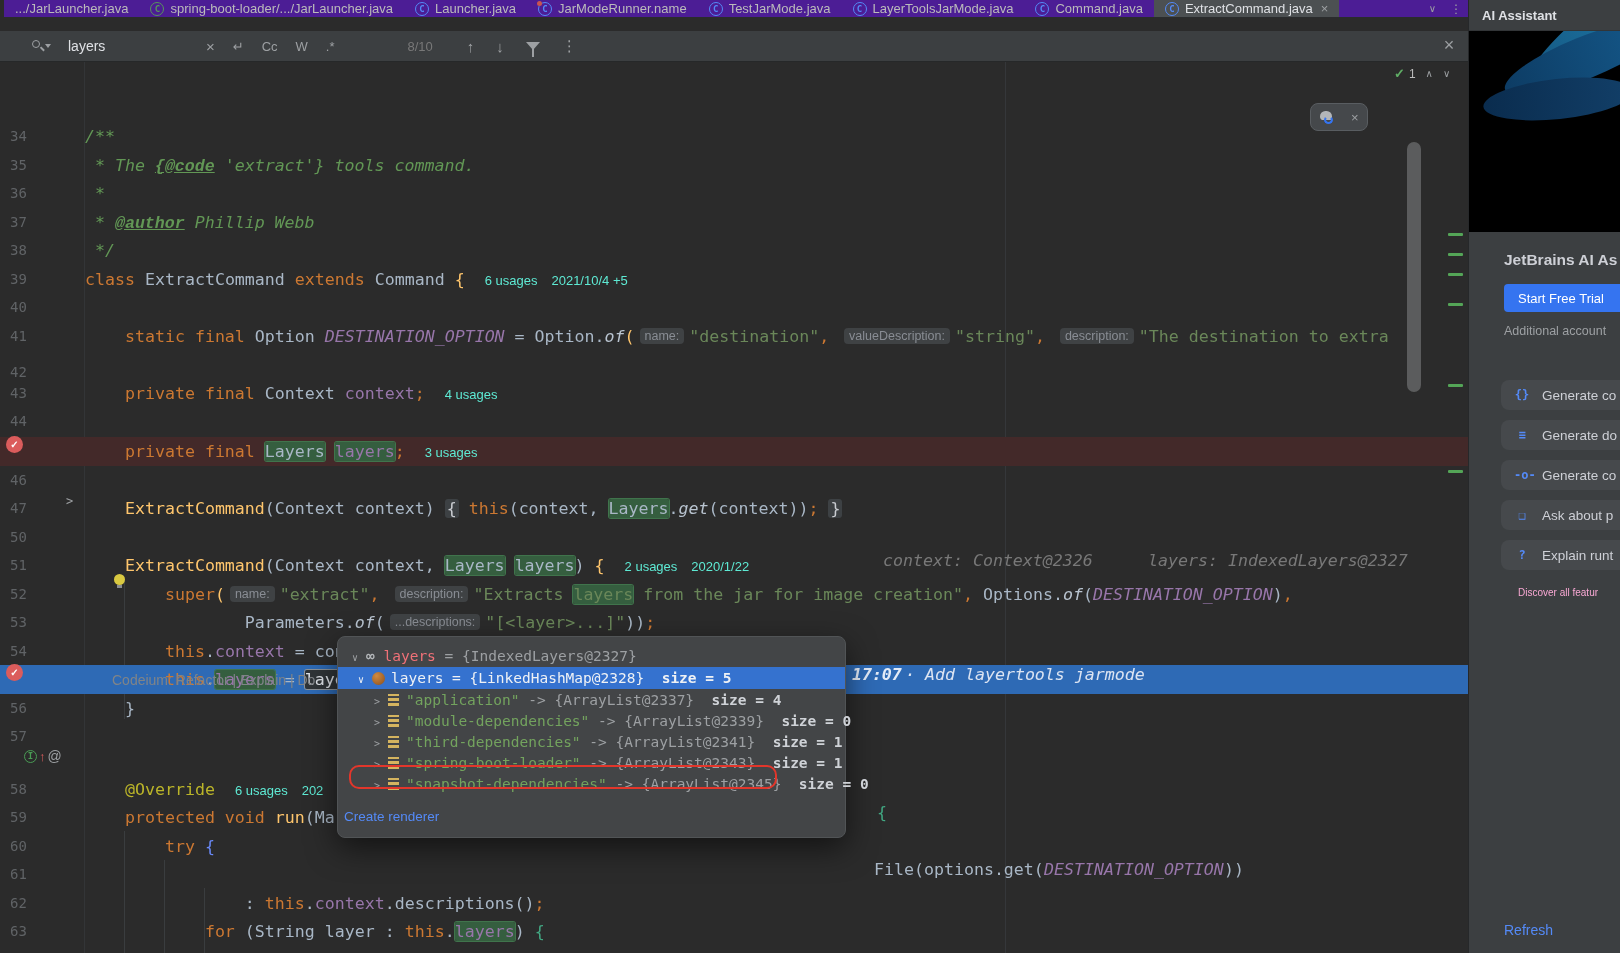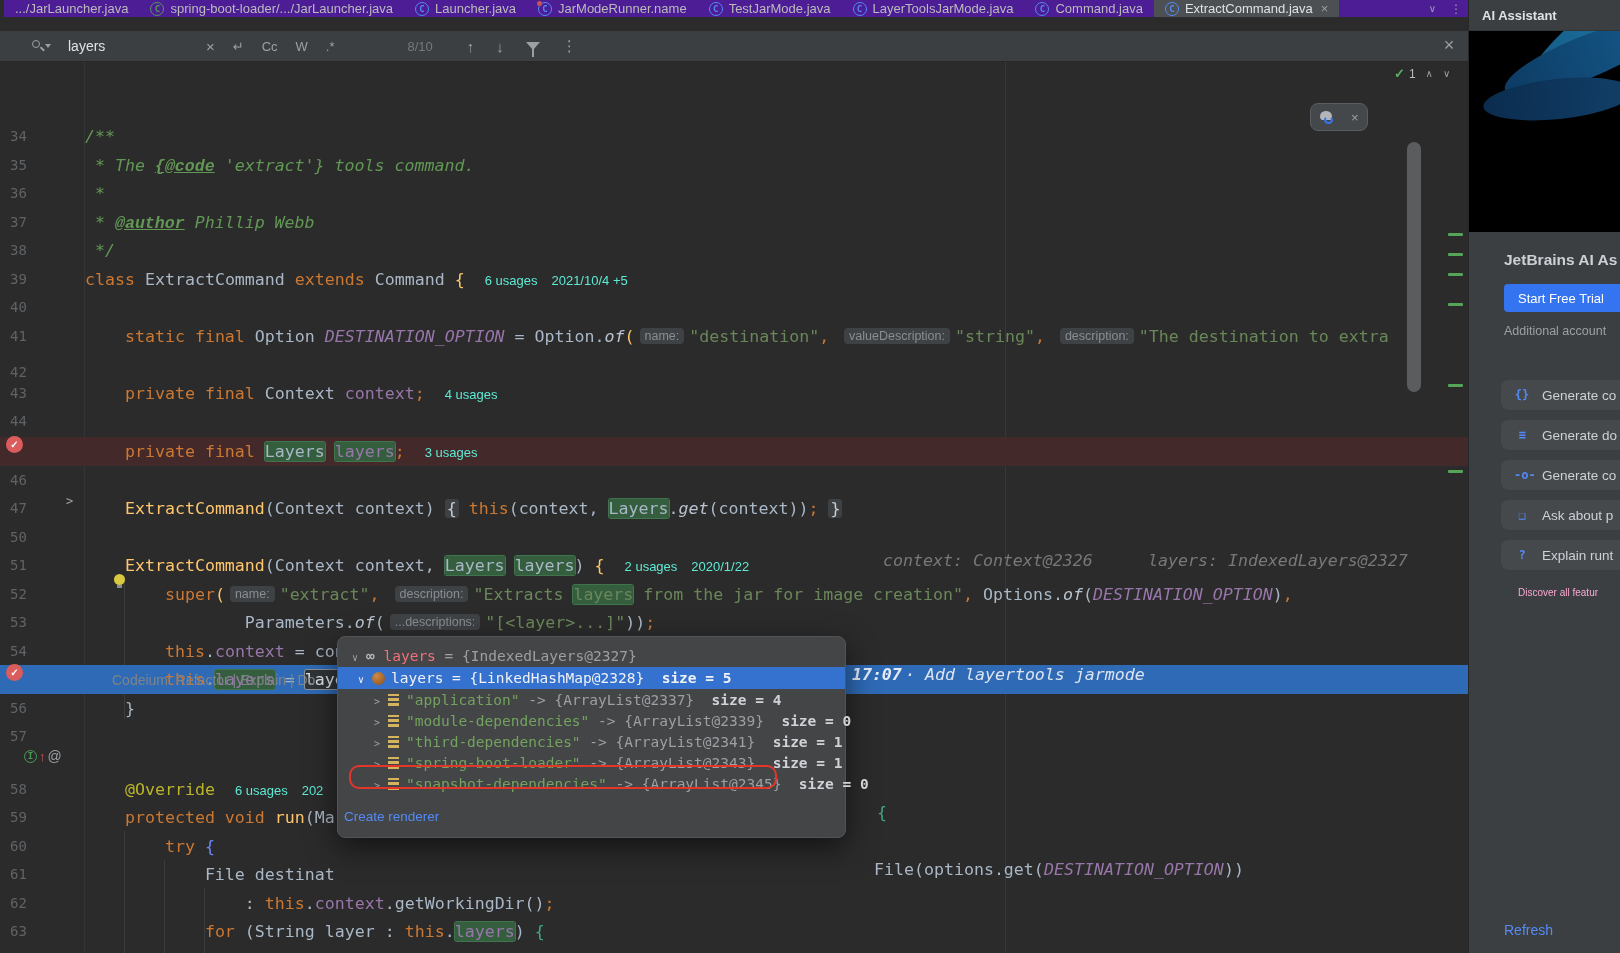--- a/index.html
+++ b/index.html
@@ -324,25 +324,24 @@
         </div>
         <div class="row" style="top: 769.5px;">
           <span class="lnum">60</span>
           <span class="code"><span class="seg c-d">        </span><span class="seg c-kw">try </span><span class="seg c-bblue">{</span></span>
         </div>
         <div class="row" style="top: 798px;">
           <span class="lnum">61</span>
           <span class="abs c-d" style="left: 874px;">File(options.get(</span>
           <span class="abs c-sfld" style="left: 1044px;">DESTINATION_OPTION</span>
           <span class="abs c-d" style="left: 1224px;">))</span>
-          <span class="code"><span class="seg c-d">            File destinat</span></span>
         </div>
         <div class="row" style="top: 826.5px;">
           <span class="lnum">62</span>
-          <span class="code"><span class="seg c-d">                : </span><span class="seg c-kw">this</span><span class="seg c-d">.</span><span class="seg c-fld">context</span><span class="seg c-d">.getWorkingDir()</span><span class="seg c-kw">;</span></span>
+          <span class="code"><span class="seg c-d">                : </span><span class="seg c-kw">this</span><span class="seg c-d">.</span><span class="seg c-fld">context</span><span class="seg c-d">.descriptions()</span><span class="seg c-kw">;</span></span>
         </div>
         <div class="row" style="top: 855px;">
           <span class="lnum">63</span>
           <span class="code"><span class="seg c-d">            </span><span class="seg c-kw">for </span><span class="seg c-d">(String layer : </span><span class="seg c-kw">this</span><span class="seg c-d">.</span><span class="seg c-hlfld">layers</span><span class="seg c-d">) </span><span class="seg c-teal">{</span></span>
         </div>
         <div class="row" style="top: 883.5px;">
           <span class="lnum">64</span>
           <span class="code"><span class="seg c-d">                </span><span class="seg c-kw">if </span><span class="seg c-d">(parameters.isEmpty() </span><span class="seg c-kw">|| </span><span class="seg c-d">parameters.contains(layer)) </span><span class="seg c-gold">{</span></span>
         </div>
       </div>

